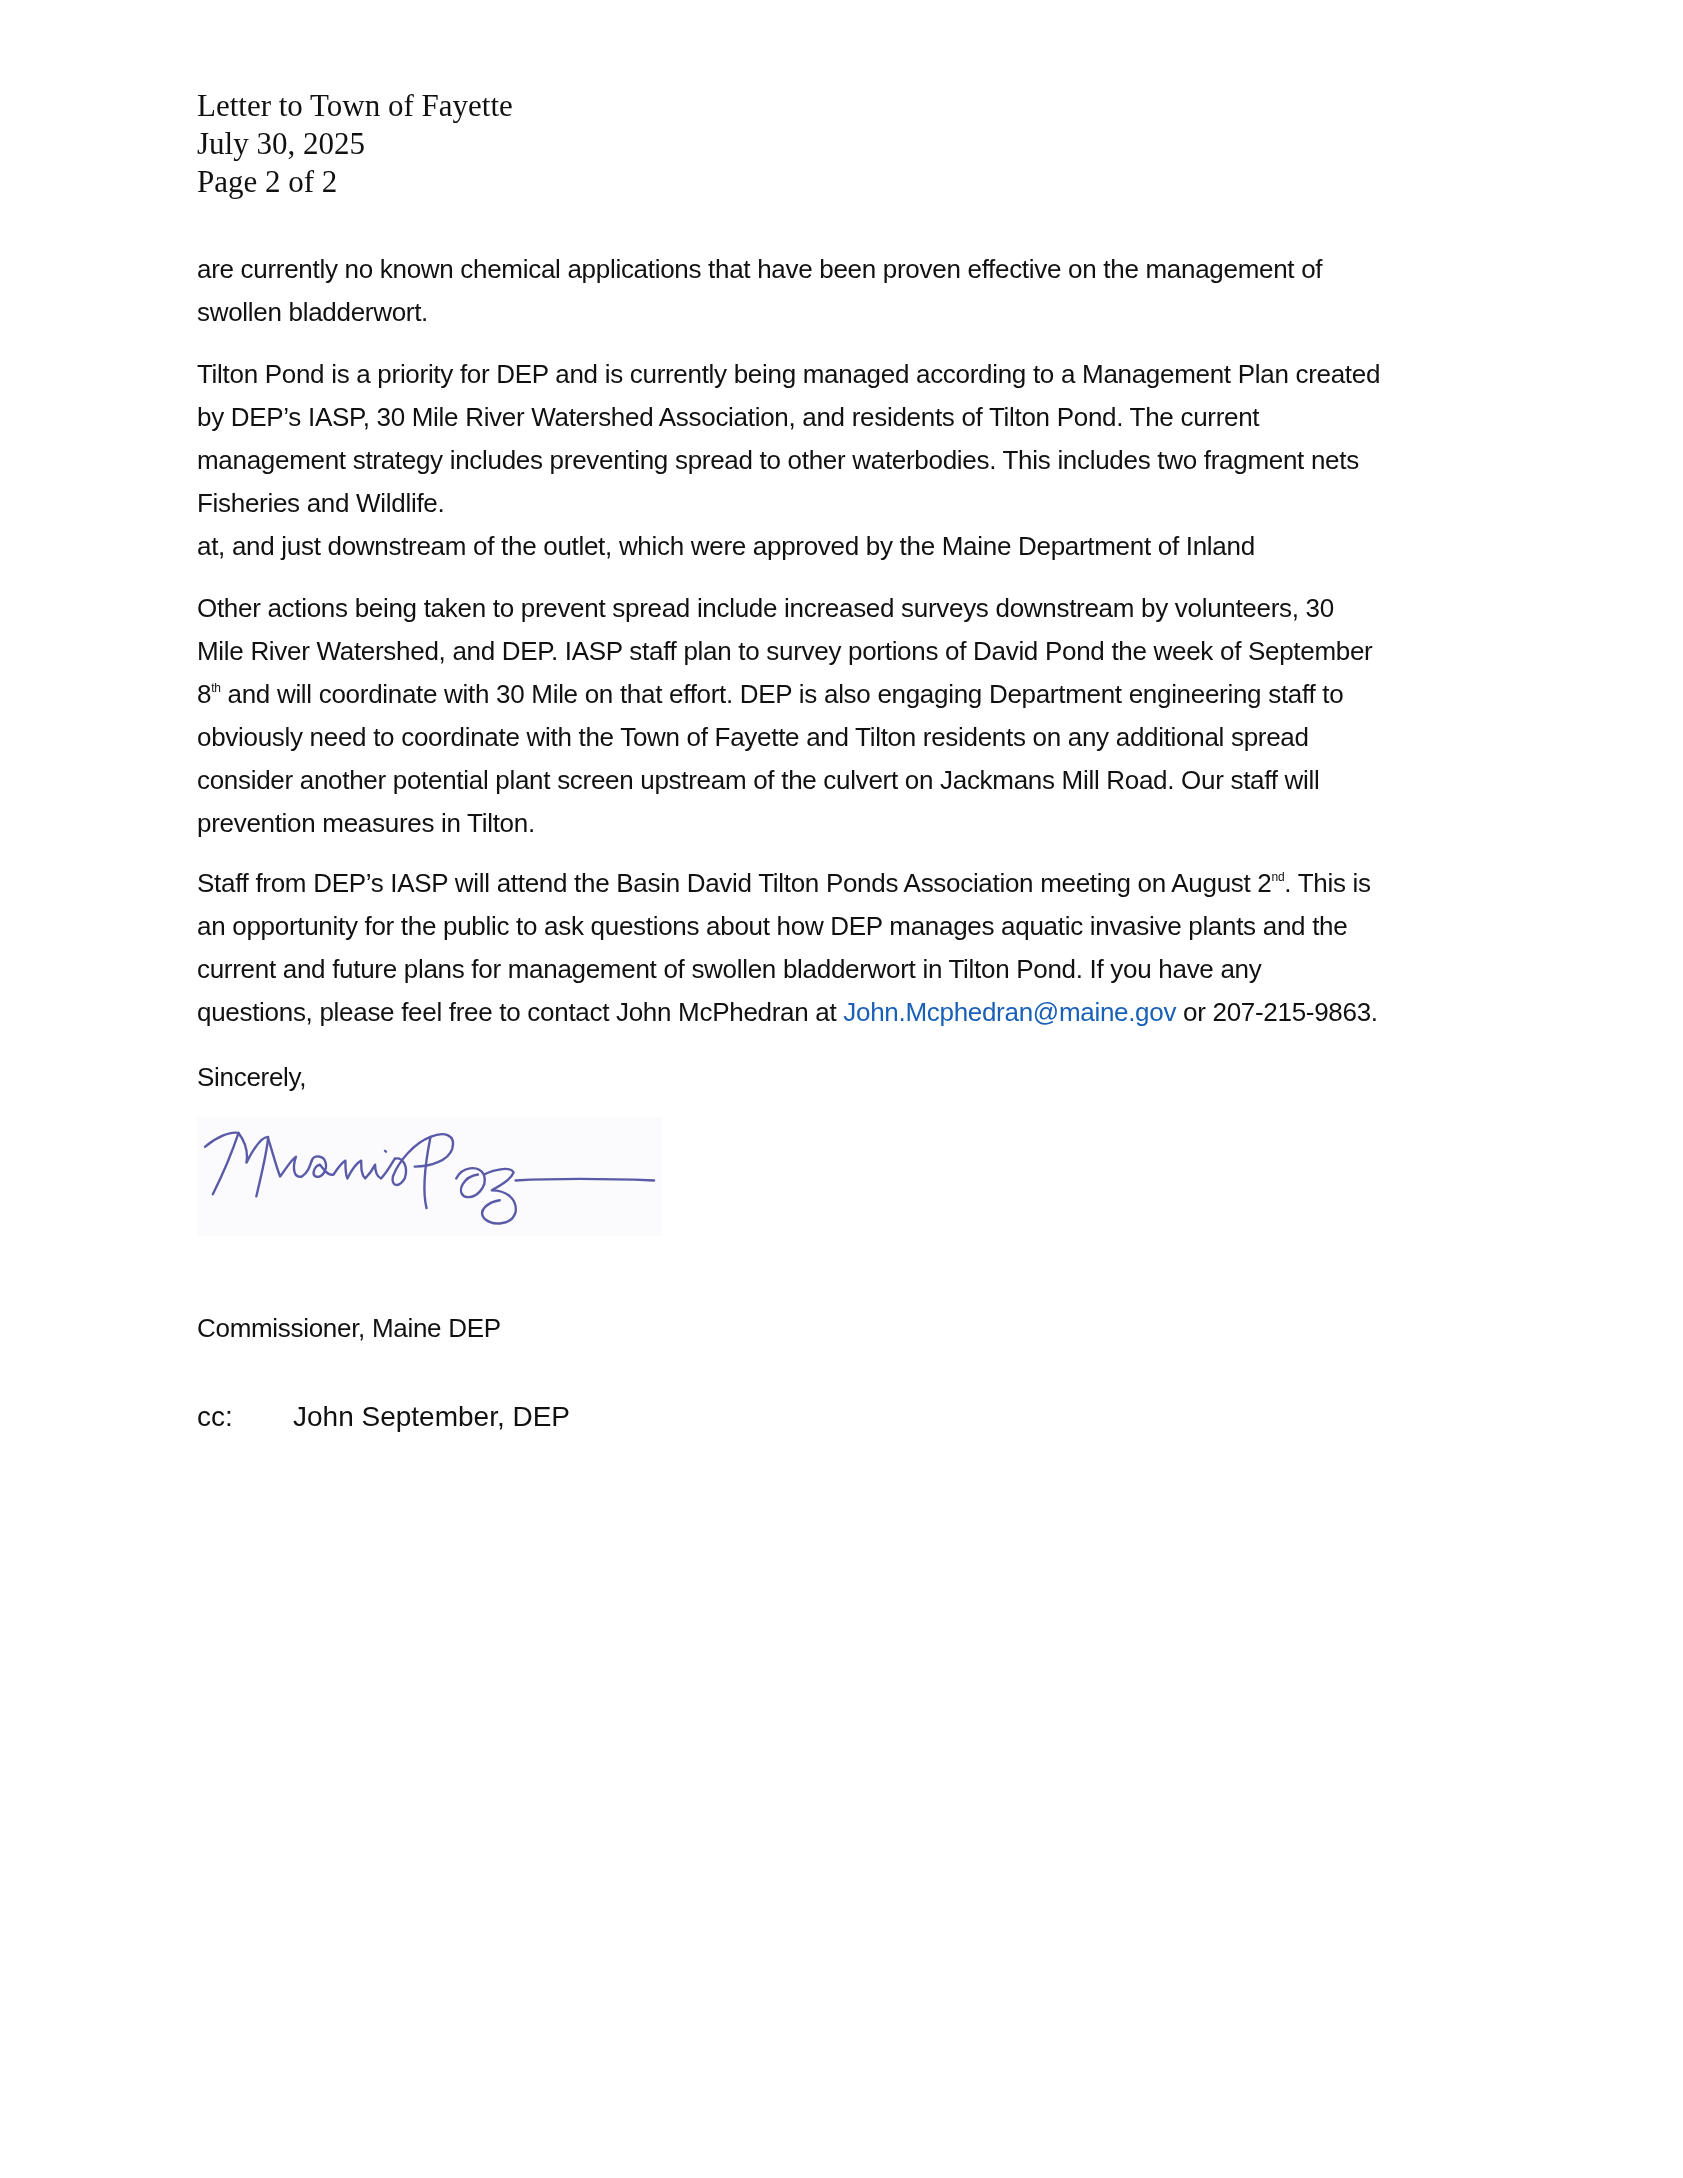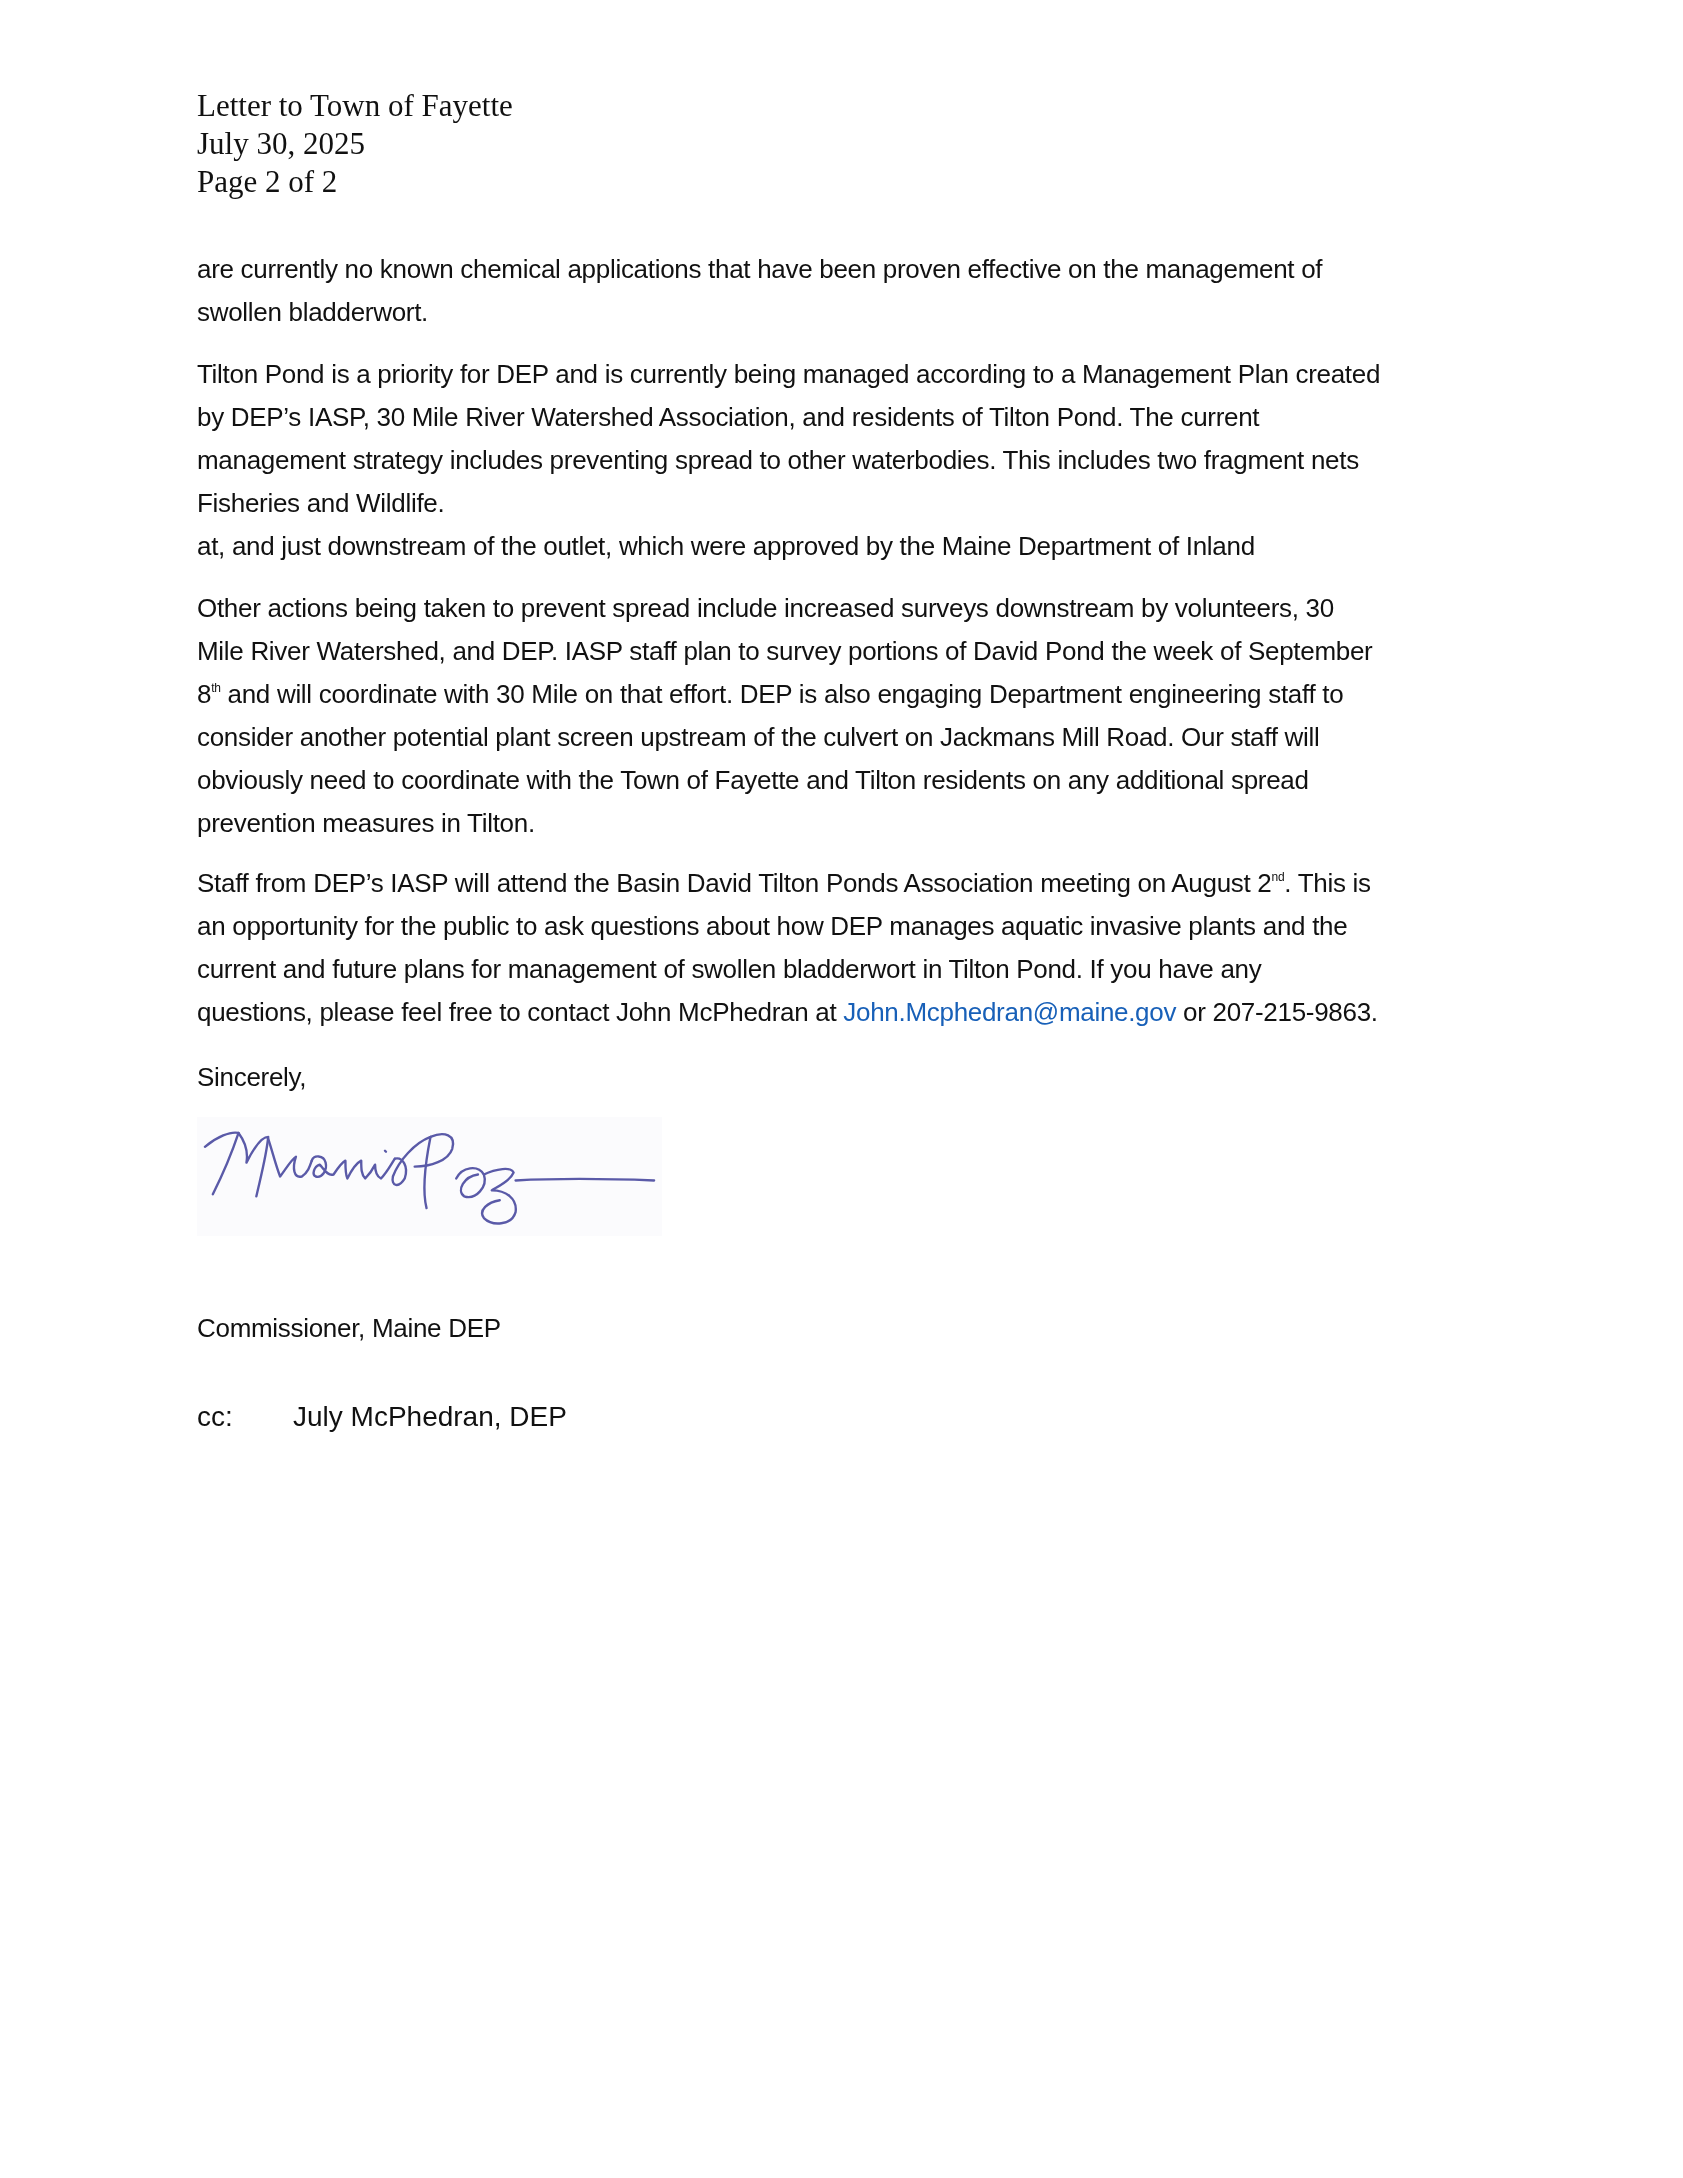--- a/index.html
+++ b/index.html
@@ -52,22 +52,22 @@
     <span class="line">by DEP’s IASP, 30 Mile River Watershed Association, and residents of Tilton Pond. The current</span>
     <span class="line">management strategy includes preventing spread to other waterbodies. This includes two fragment nets</span>
     <span class="line">Fisheries and Wildlife.</span>
     <span class="line">at, and just downstream of the outlet, which were approved by the Maine Department of Inland</span>
   </div>
 
   <div class="para" style="top:587px;">
     <span class="line">Other actions being taken to prevent spread include increased surveys downstream by volunteers, 30</span>
     <span class="line">Mile River Watershed, and DEP.  IASP staff plan to survey portions of David Pond the week of September</span>
     <span class="line"><span>8</span><sup>th</sup><span> and will coordinate with 30 Mile on that effort.  DEP is also engaging Department engineering staff to</span></span>
+    <span class="line">obviously need to coordinate with the Town of Fayette and Tilton residents on any additional spread</span>
     <span class="line">consider another potential plant screen upstream of the culvert on Jackmans Mill Road.  Our staff will</span>
-    <span class="line">obviously need to coordinate with the Town of Fayette and Tilton residents on any additional spread</span>
     <span class="line">prevention measures in Tilton.</span>
   </div>
 
   <div class="para" style="top:862px;">
     <span class="line"><span>Staff from DEP’s IASP will attend the Basin David Tilton Ponds Association meeting on August 2</span><sup>nd</sup><span>. This is</span></span>
     <span class="line">an opportunity for the public to ask questions about how DEP manages aquatic invasive plants and the</span>
     <span class="line">current and future plans for management of swollen bladderwort in Tilton Pond. If you have any</span>
     <span class="line"><span>questions, please feel free to contact John McPhedran at </span><a class="email">John.Mcphedran@maine.gov</a><span> or 207-215-9863.</span></span>
   </div>
 
@@ -85,17 +85,17 @@
       <path d="M236,20 C230,50 228,76 232,92"></path>
       <path d="M262,62 C268,50 284,48 290,58 C294,70 282,84 270,80 C262,74 270,60 284,58"></path>
       <path d="M290,58 C302,52 318,50 320,56 C316,66 300,72 298,74 C312,74 324,82 322,96 C318,110 298,110 290,102 C284,94 294,86 306,84"></path>
       <path d="M322,64 C360,62 410,62 462,64"></path>
     </g>
   </svg>
 
   <div class="para sig-title">Commissioner, Maine DEP</div>
 
   <div class="cc">
-    <span class="cc-label">cc:</span><span>July McPhedran, DEP</span>
+    <span class="cc-label">cc:</span><span>John September, DEP</span>
   </div>
 
 </div>
 
 
 </body></html>

